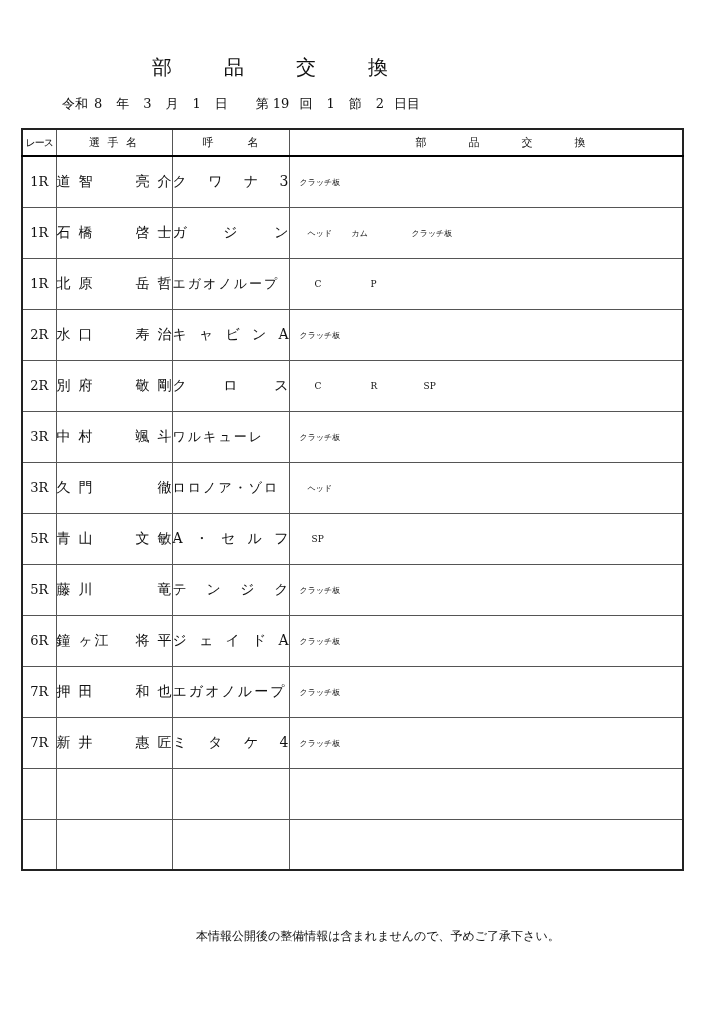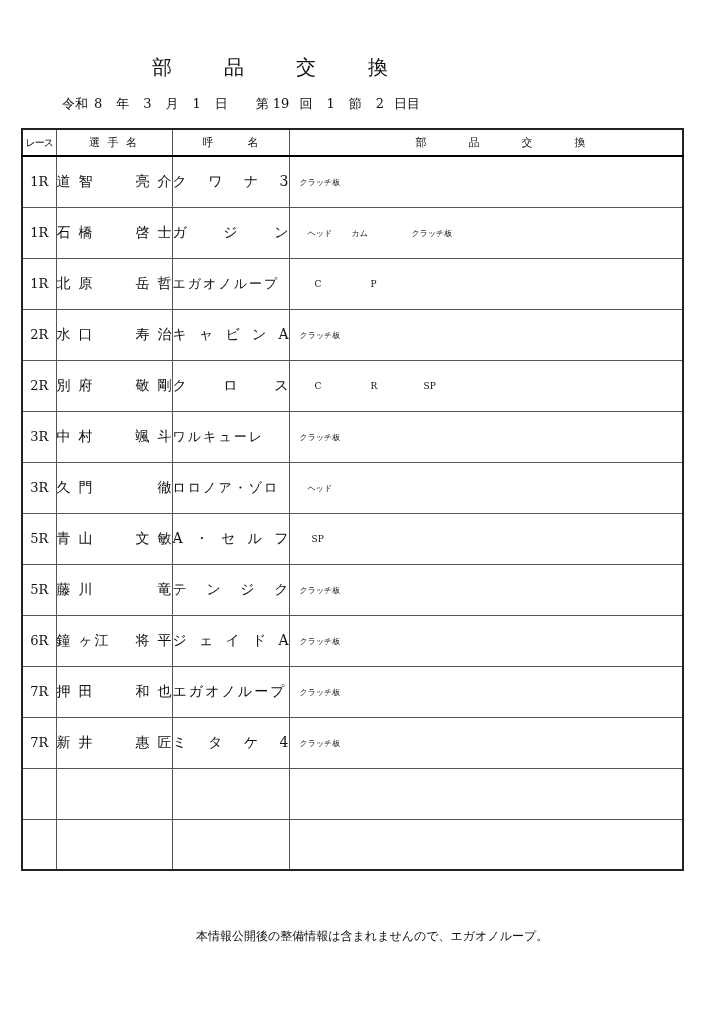--- a/index.html
+++ b/index.html
@@ -419,14 +419,14 @@
         </td>
         <td class="call">
           <div class="call-inner"></div>
         </td>
         <td class="parts"></td>
       </tr>
     </tbody>
 </table>
 
 <div class="notes">
-  <div>本情報公開後の整備情報は含まれませんので、エガオノループ。</div>
+  <div>本情報公開後の整備情報は含まれませんので、予めご了承下さい。</div>
 </div>
 
 </body></html>

